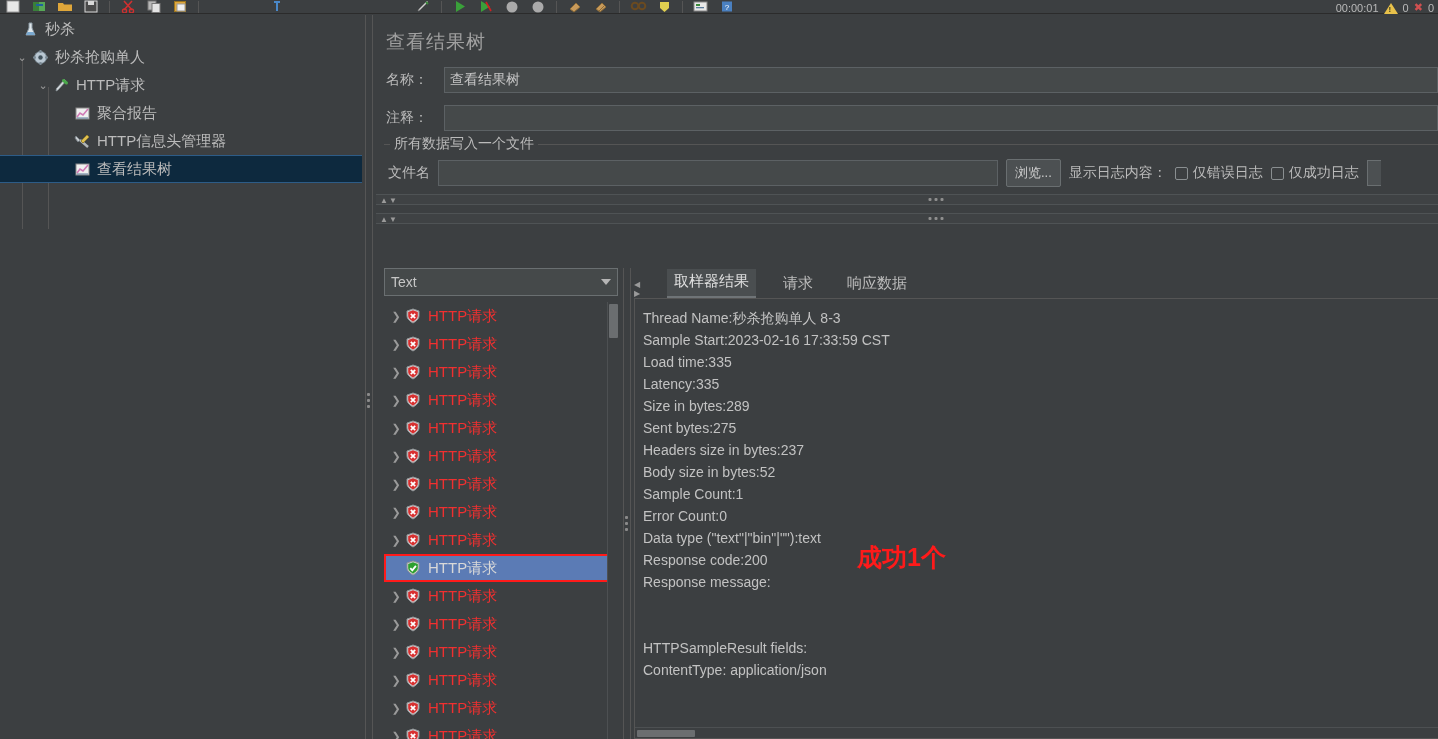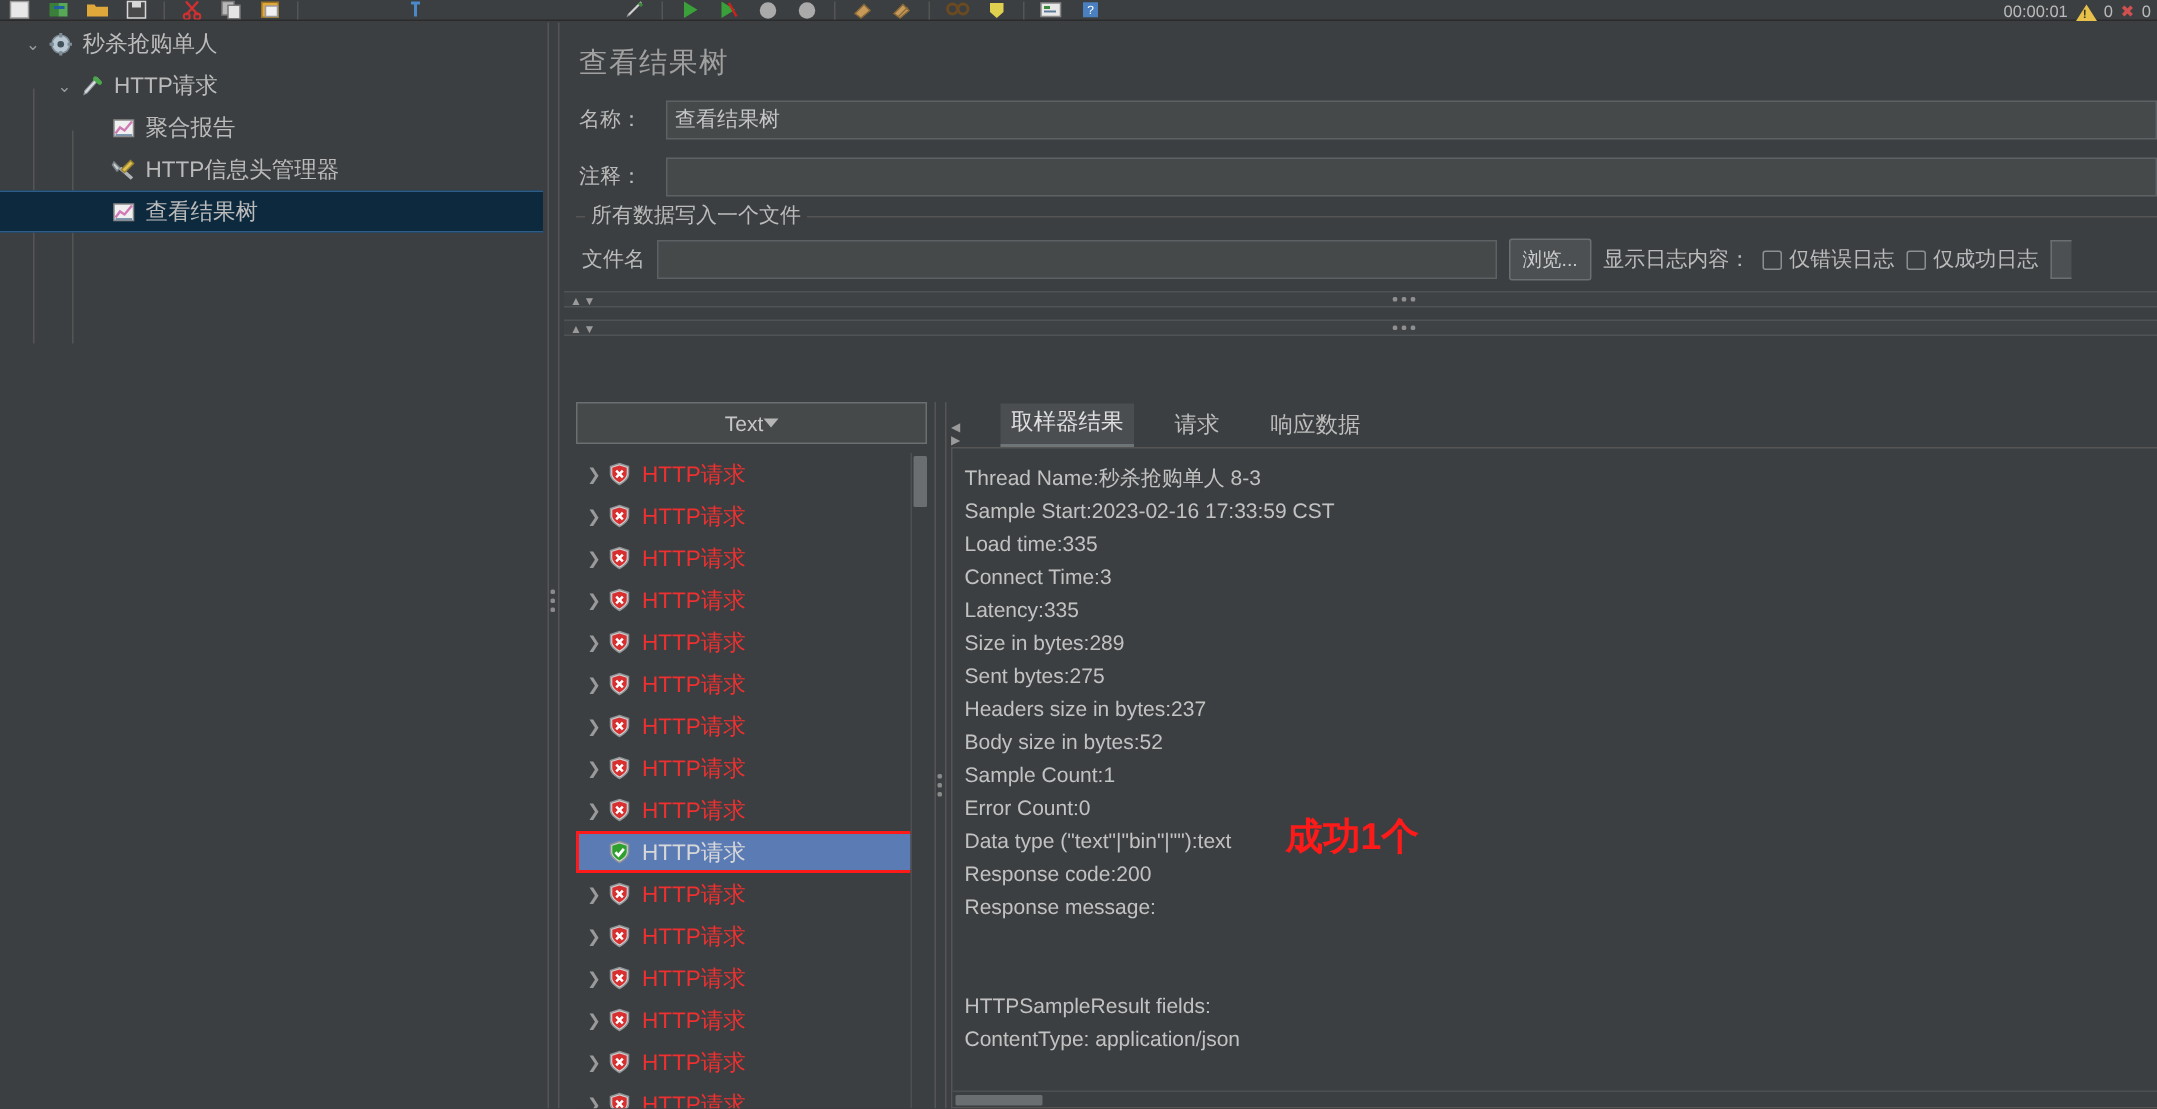--- a/index.html
+++ b/index.html
@@ -128,21 +128,21 @@
   
   .results-area {
     position: absolute; left: 0; right: 0; top: 253px; bottom: 0;
     display: flex;
   }
   .combo-tree-col {
     width: 244px; flex: none; display: flex; flex-direction: column; padding-left: 8px;
   }
   .combo {
     height: 28px; background: #45494a; border: 1px solid #6a6f71;
-    display: flex; align-items: center; justify-content: center;
+    display: flex; align-items: center; justify-content: space-between;
     padding: 0 6px; font-size: 14px; color: #c6c6c6; cursor: pointer;
     width: 234px;
   }
   .combo .caret { width:0;height:0;border-left:5px solid transparent;border-right:5px solid transparent;border-top:6px solid #b5b5b5;}
   .tree-list {
     flex: 1; margin-top: 6px; position: relative; overflow: hidden;
     width: 234px; background: #3c3f41;
   }
   .res-row {
     height: 28px; display: flex; align-items: center; font-size: 15px;
@@ -332,20 +332,30 @@
       <span>0</span>
       <span class="err-x">✖</span>
       <span>0</span>
     </div>
   </div>
 
   <div class="left-panel">
     <div class="tree-guide" style="left:22px; top:44px; height:170px;"></div>
     <div class="tree-guide" style="left:48px; top:72px; height:142px;"></div>
 
+    <div class="tree-row">
+      <span class="tree-arrow"></span>
+      <span class="tree-ico">
+        <svg width="17" height="17" viewBox="0 0 17 17">
+            <path d="M7 2 L10 2 L10 7 L13 14 L4 14 L7 7 Z" fill="#dfe6ea" stroke="#8b9aa4"></path>
+            <path d="M5.5 11 L11.5 11 L13 14 L4 14 Z" fill="#7aa9d0"></path>
+          </svg>
+      </span>
+      <span class="tree-label">秒杀</span>
+    </div>
 
     <div class="tree-row" style="padding-left:14px;">
       <span class="tree-arrow">⌄</span>
       <span class="tree-ico">
         <svg width="17" height="17" viewBox="0 0 17 17">
             <circle cx="8.5" cy="8.5" r="6" fill="#b9c7d2" stroke="#7d8c96"></circle>
             <circle cx="8.5" cy="8.5" r="2.2" fill="#42525c"></circle>
             <g stroke="#7d8c96" stroke-width="2">
               <path d="M8.5 1 v3 M8.5 13 v3 M1 8.5 h3 M13 8.5 h3"></path>
             </g>
@@ -677,21 +687,20 @@
               <div class="tab active">取样器结果</div>
               <div class="tab">请求</div>
               <div class="tab">响应数据</div>
             </div>
         </div>
         <div class="detail-body">
           <div id="detail-lines">
               <div class="detail-line">Thread Name:秒杀抢购单人 8-3</div>
               <div class="detail-line">Sample Start:2023-02-16 17:33:59 CST</div>
               <div class="detail-line">Load time:335</div>
-              <div class="detail-line">Connect Time:3</div>
               <div class="detail-line">Latency:335</div>
               <div class="detail-line">Size in bytes:289</div>
               <div class="detail-line">Sent bytes:275</div>
               <div class="detail-line">Headers size in bytes:237</div>
               <div class="detail-line">Body size in bytes:52</div>
               <div class="detail-line">Sample Count:1</div>
               <div class="detail-line">Error Count:0</div>
               <div class="detail-line">Data type ("text"|"bin"|""):text</div>
               <div class="detail-line">Response code:200</div>
               <div class="detail-line">Response message:</div>

